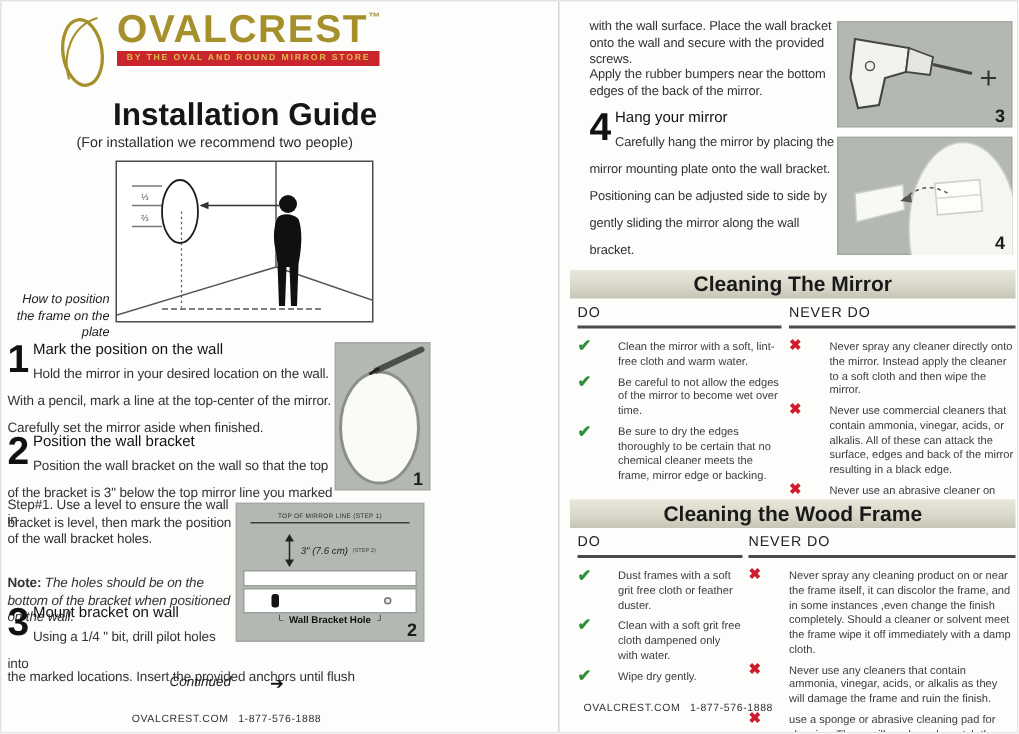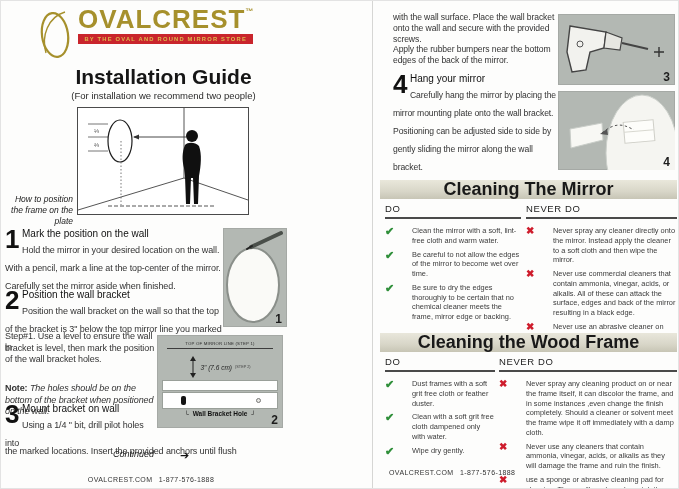--- a/index.html
+++ b/index.html
@@ -9,21 +9,21 @@
   .divider { position:absolute; left:371px; top:0; width:1px; height:489px; background:#d6d6d4; }
 
   
   .logo { position:absolute; left:33px; top:5px; display:flex; align-items:flex-start; }
   .logo-right { margin-left:4px; }
   .logo-text { font-size:26px; font-weight:bold; color:#a6902c; letter-spacing:1px; line-height:1.05; white-space:nowrap; }
   .logo-tm { font-size:8px; vertical-align:14px; letter-spacing:0; }
   .logo-bar { margin-top:1px; background:#c9252c; color:#dcbb4e; font-size:5.8px; font-weight:bold; letter-spacing:1.2px; text-align:center; padding:2px 3px; white-space:nowrap; }
 
   .title { position:absolute; left:50px; top:64px; width:225px; text-align:center; font-size:21px; font-weight:bold; color:#161616; }
-  .subtitle { position:absolute; left:50px; top:89px; width:225px; text-align:center; font-size:9.5px; color:#2b2b2b; }
+  .subtitle { position:absolute; left:50px; top:89px; width:225px; text-align:left; font-size:9.5px; color:#2b2b2b; }
 
   .posdiag { position:absolute; left:76px; top:106px; width:172px; height:108px; border:1px solid #4a4a4a; background:#ffffff; }
   .caption { position:absolute; left:2px; top:193px; width:70px; font-style:italic; font-size:8.5px; line-height:1.3; text-align:right; color:#222; }
 
   .step { position:absolute; }
   .num { float:left; width:13px; font-size:26px; font-weight:bold; line-height:25px; color:#111; margin-right:4px; }
   .shead { display:block; font-weight:normal; font-size:10px; color:#111; padding-top:1px; }
   .sb { font-size:9px; line-height:1.28; letter-spacing:-0.1px; color:#333; }
   .narrowtxt { position:absolute; font-size:9px; line-height:1.28; letter-spacing:-0.1px; color:#333; }
   .notelab { font-weight:bold; font-style:normal; }
@@ -47,21 +47,21 @@
 
   .continuedrow { position:absolute; left:112px; top:448px; display:flex; align-items:flex-start; gap:26px; }
   .continuedtxt { font-style:italic; font-size:9px; color:#222; }
   .continuedarrow { font-size:11px; color:#111; }
   .footer { position:absolute; font-size:7px; letter-spacing:.4px; word-spacing:4px; color:#333; }
   .footer-left { left:30px; top:475px; width:240px; text-align:center; }
 
   
   .pr { position:absolute; left:376px; top:0; width:303px; height:489px; }
   .rpara { position:absolute; font-size:8.6px; line-height:1.3; letter-spacing:-0.1px; color:#333; }
-  .secbar { position:absolute; left:3px; width:297px; height:19px; background:linear-gradient(180deg,#e9e7db 0%,#d8d6c8 60%,#c7c5b5 100%); text-align:center; font-size:18px; font-weight:bold; color:#191919; line-height:19px; }
+  .secbar { position:absolute; left:3px; width:297px; height:19px; background:linear-gradient(180deg,#e9e7db 0%,#d8d6c8 60%,#c7c5b5 100%); text-align:center; font-size:14px; font-weight:bold; color:#191919; line-height:19px; }
   .col { position:absolute; }
   .colhead { font-size:9.5px; letter-spacing:.6px; color:#222; border-bottom:2px solid #4a4a4a; padding-bottom:3px; margin-bottom:7px; }
   .item { display:flex; margin-bottom:4px; }
   .ck { flex:0 0 15px; font-size:11px; line-height:1; color:#2f8f3a; font-weight:bold; }
   .cx { flex:0 0 15px; font-size:10px; line-height:1; color:#ce1c2c; font-weight:bold; }
   .itxt { font-size:7.4px; line-height:1.32; color:#3b3b3b;margin-left:12px; }
   .footer-right { left:12px; top:468px; }
 </style>
 </head>
 <body>

